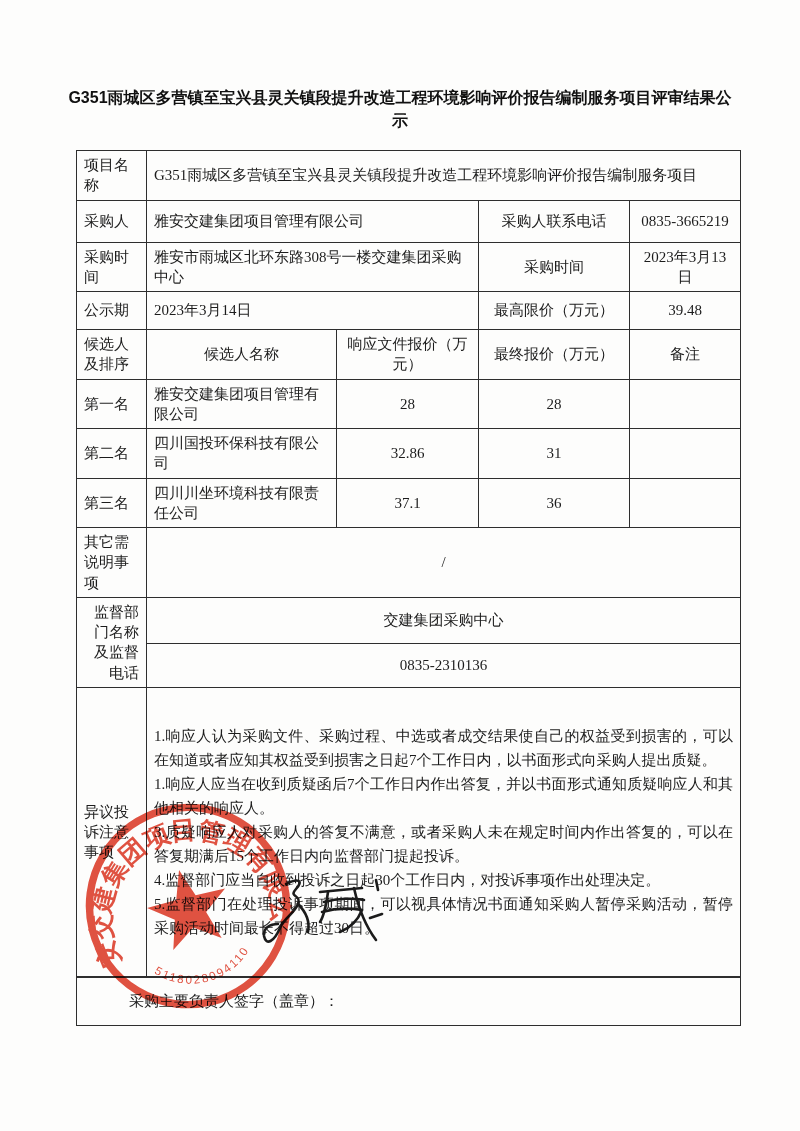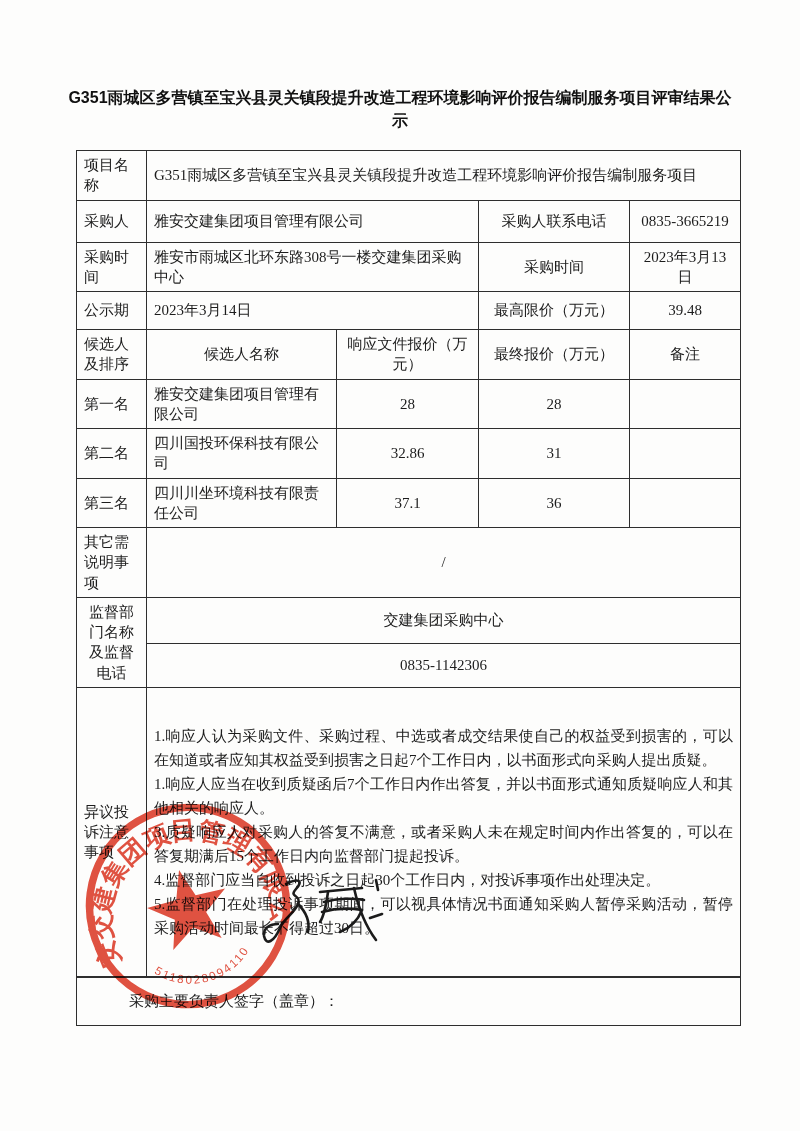--- a/index.html
+++ b/index.html
@@ -29,21 +29,21 @@
     font-size: 15px;
   }
   table.doc-table td {
     border: 1.6px solid #2e2e2e;
     padding: 4px 7px;
     vertical-align: middle;
     line-height: 1.35;
     word-break: break-all;
   }
   td.lbl { text-align: left; }
-  td.lbl-c { text-align: center; padding: 4px 4px; }
+  td.lbl-c { text-align: right; padding: 4px 4px; }
   td.c { text-align: center; }
   td.v { text-align: left; }
   tr.r-42 td { height: 42px; }
   tr.r-47 td { height: 47px; }
   tr.r-38 td { height: 38px; }
   tr.r-35 td { height: 35px; }
   tr.r-40 td { height: 40px; }
   td.objection-cell {
     padding: 46px 10px 14px 10px;
     vertical-align: top;
@@ -141,21 +141,21 @@
     </tr>
     <tr class="r-42">
       <td class="lbl">其它需说明事项</td>
       <td class="c" colspan="4">/</td>
     </tr>
     <tr class="r-40">
       <td class="lbl-c" rowspan="2">监督部门名称及监督电话</td>
       <td class="c" colspan="4">交建集团采购中心</td>
     </tr>
     <tr class="r-38">
-      <td class="c" colspan="4">0835-1142306</td>
+      <td class="c" colspan="4">0835-2310136</td>
     </tr>
     <tr>
       <td class="lbl" style="height:290px">异议投诉注意事项</td>
       <td class="objection-cell" colspan="4">
         <div class="obj-line">1.响应人认为采购文件、采购过程、中选或者成交结果使自己的权益受到损害的，可以在知道或者应知其权益受到损害之日起7个工作日内，以书面形式向采购人提出质疑。</div>
         <div class="obj-line">1.响应人应当在收到质疑函后7个工作日内作出答复，并以书面形式通知质疑响应人和其他相关的响应人。</div>
         <div class="obj-line">3.质疑响应人对采购人的答复不满意，或者采购人未在规定时间内作出答复的，可以在答复期满后15个工作日内向监督部门提起投诉。</div>
         <div class="obj-line">4.监督部门应当自收到投诉之日起30个工作日内，对投诉事项作出处理决定。</div>
         <div class="obj-line">5.监督部门在处理投诉事项期间，可以视具体情况书面通知采购人暂停采购活动，暂停采购活动时间最长不得超过30日。</div>
       </td>

